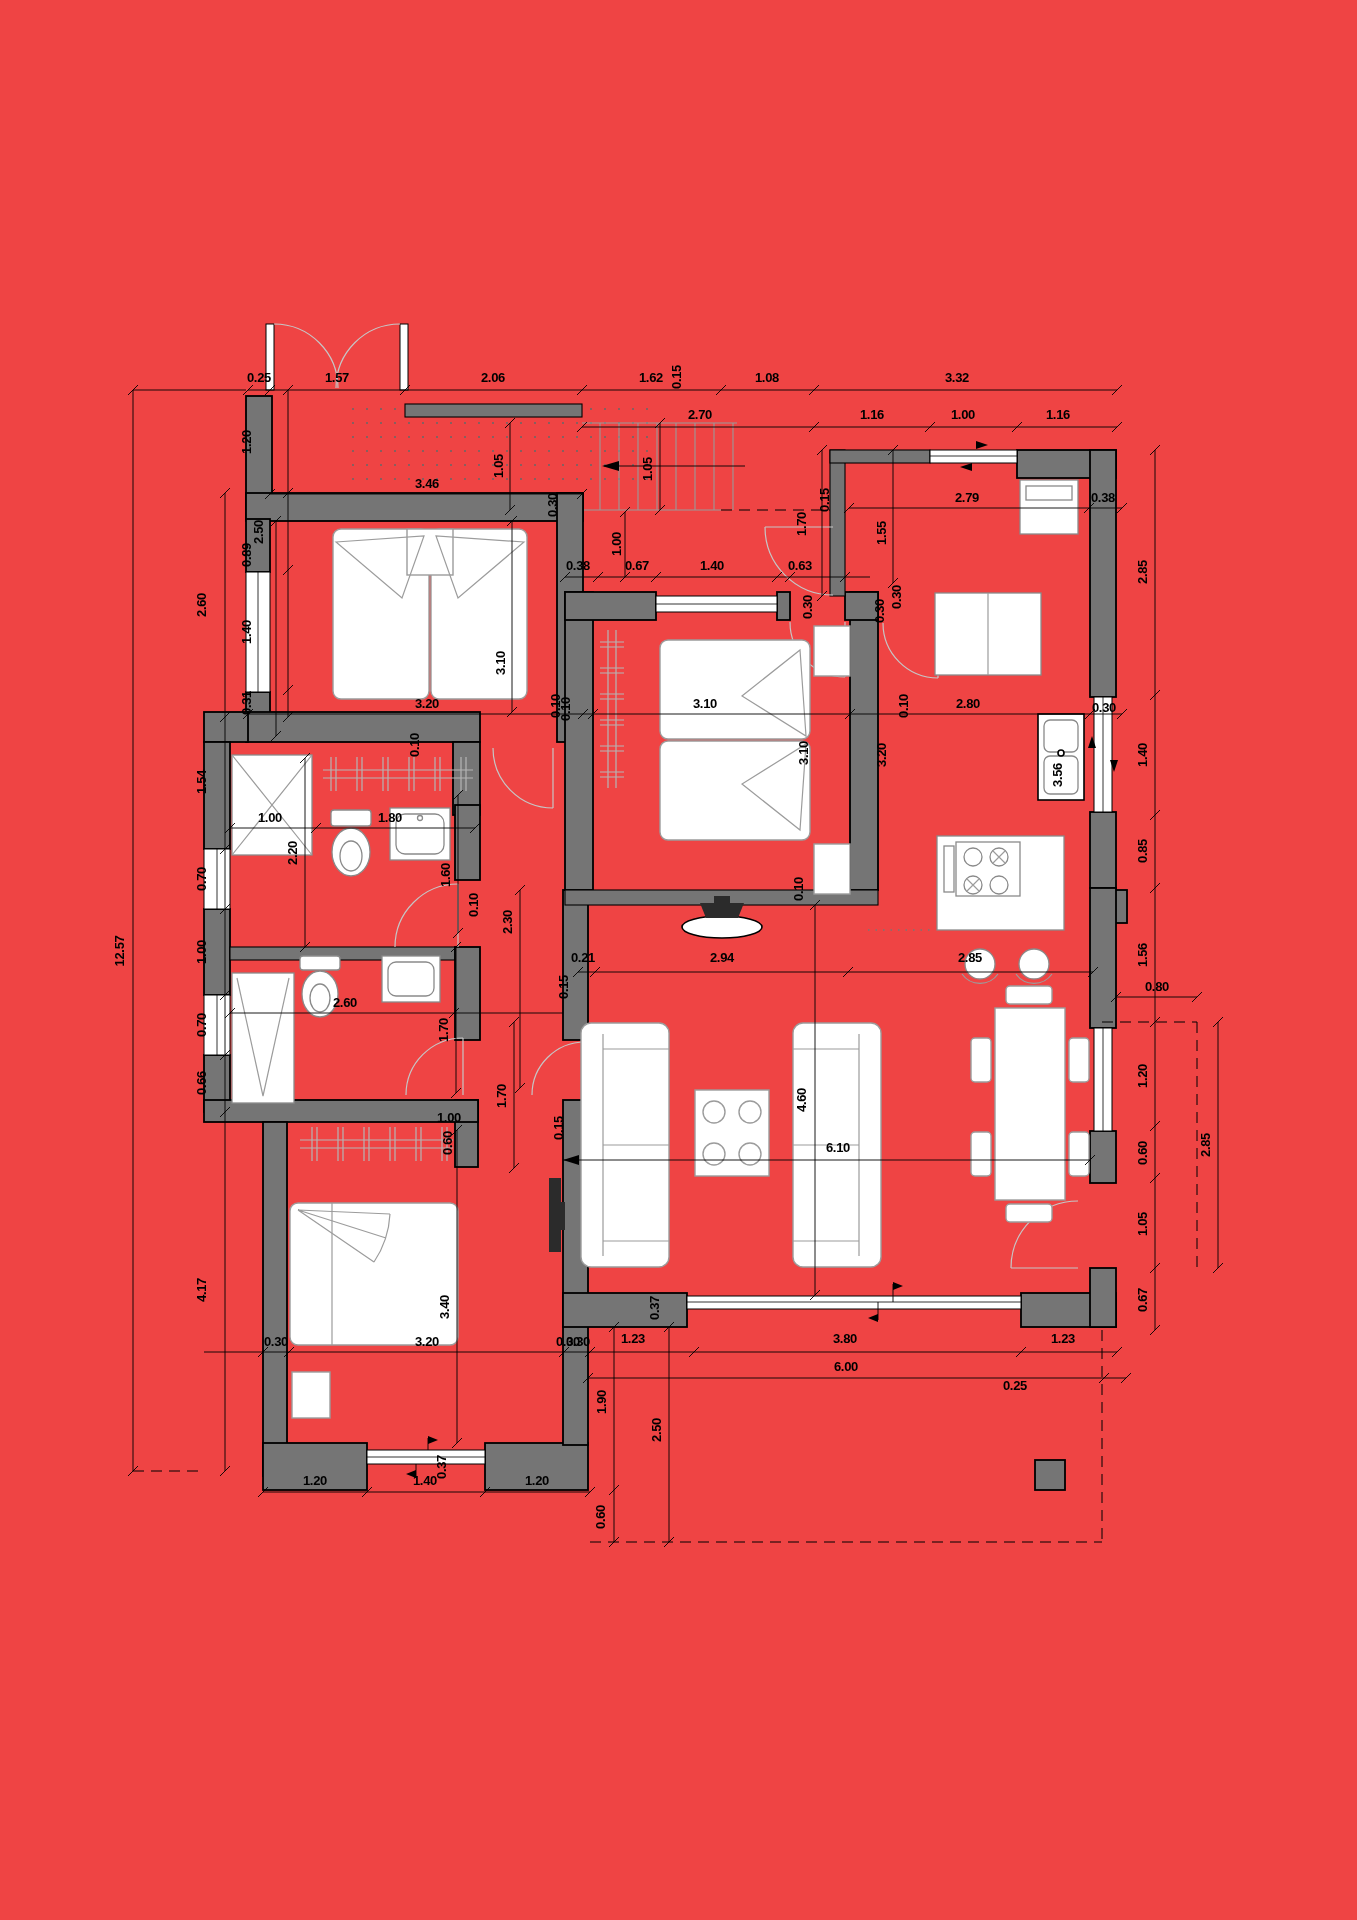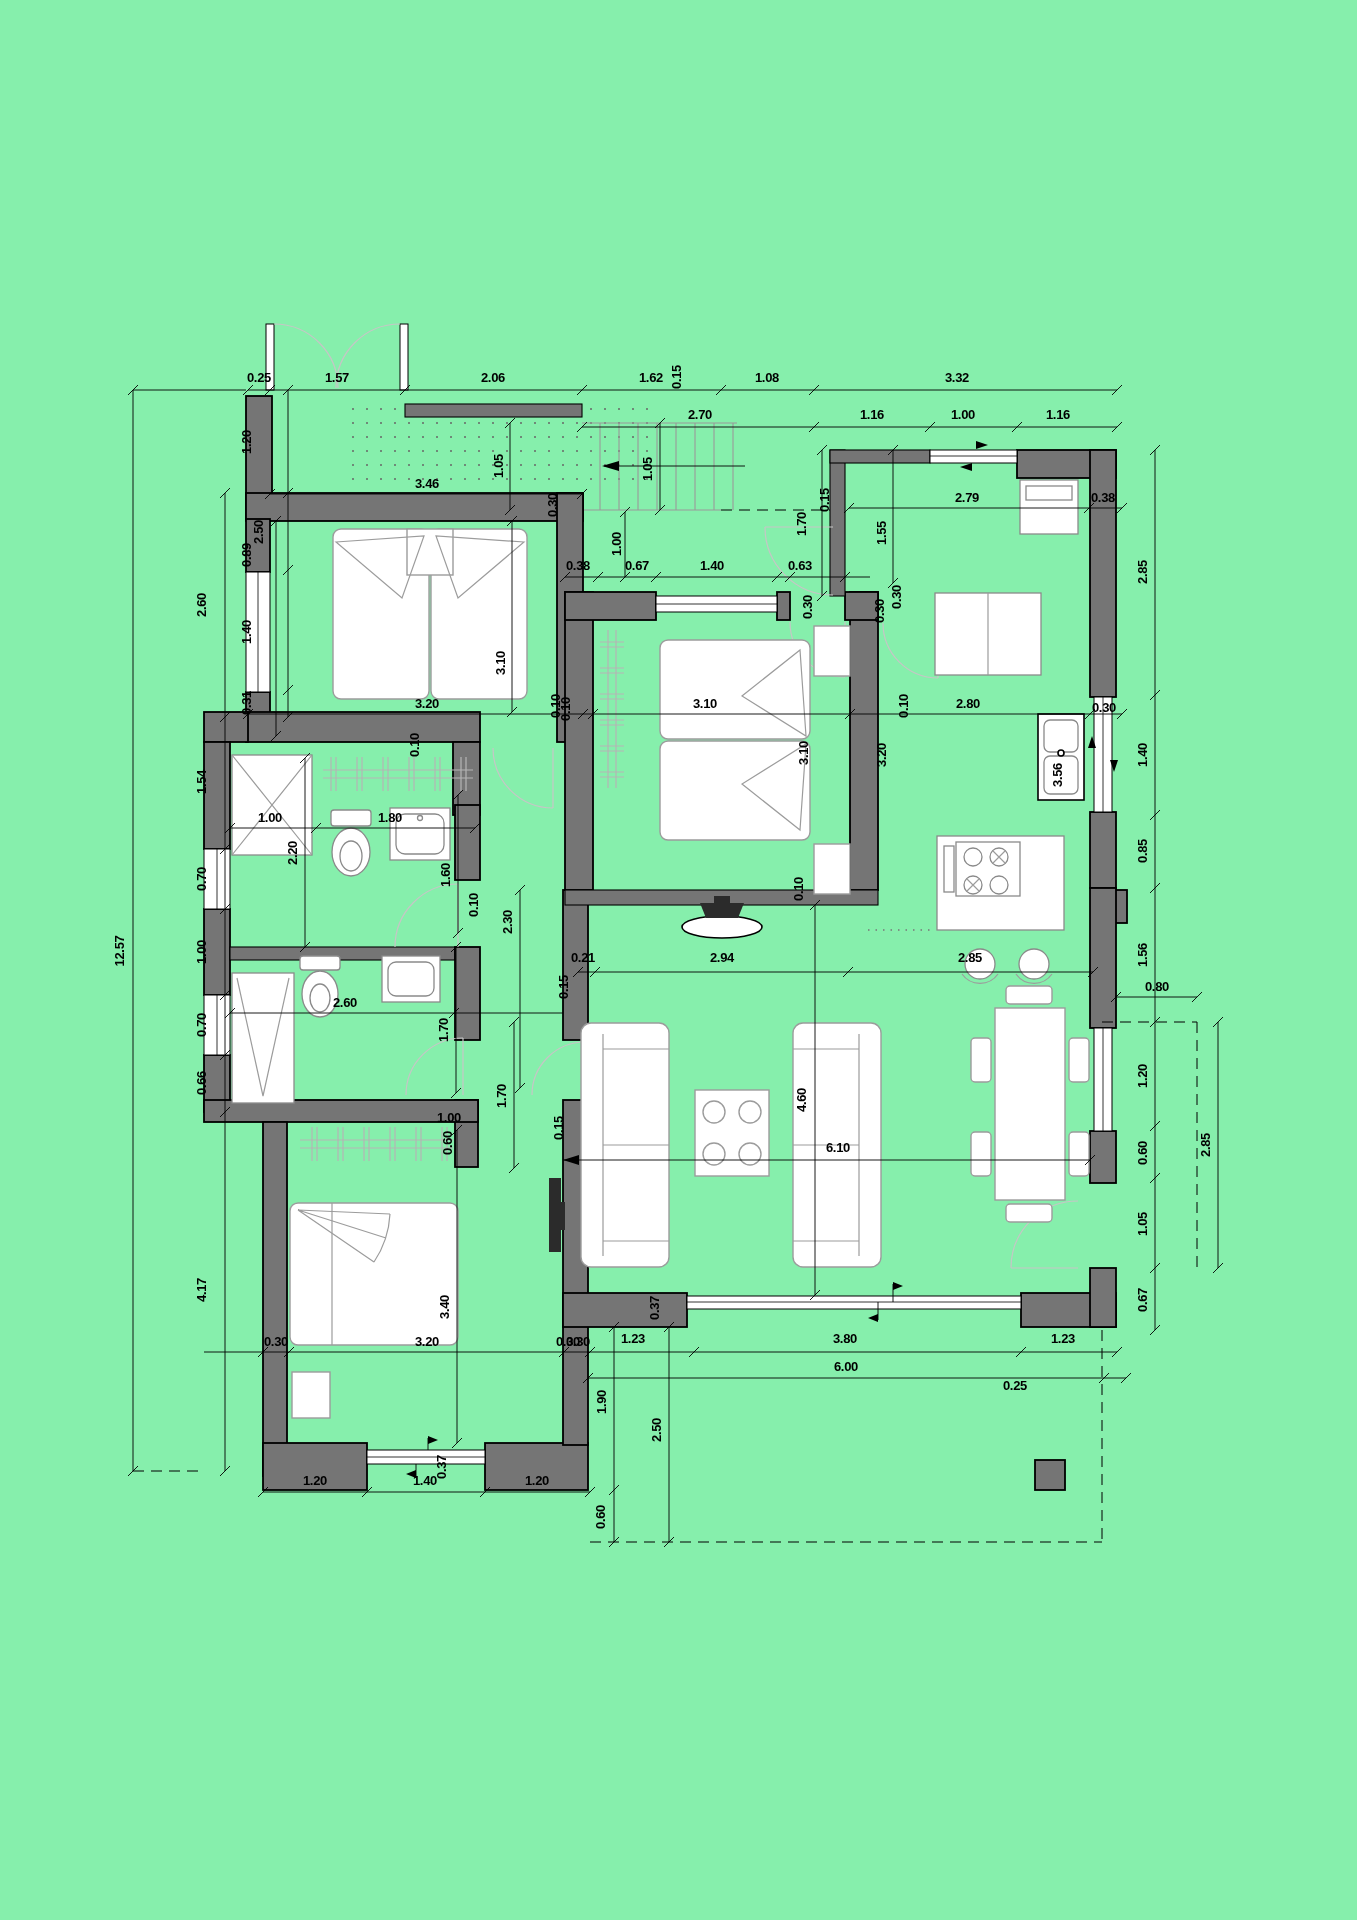--- a/index.html
+++ b/index.html
@@ -21,21 +21,21 @@
   .dash{fill:none;stroke:#000;stroke-width:1;stroke-dasharray:11 7;}
   .dotline{fill:none;stroke:#777;stroke-width:1.5;stroke-dasharray:1.5 6;}
   .stair{stroke:#9a9a9a;stroke-width:1.1;fill:none;}
   .rail{stroke:#b5b5b5;stroke-width:1.2;fill:none;}
   .dim-label{font-family:"Liberation Sans",sans-serif;font-size:13px;font-weight:700;
              fill:#000;text-anchor:middle;letter-spacing:-0.3px;}
 </style>
 </head>
 <body>
 
-<div class="page" style="--wall: #757575; background: #86efac;">
+<div class="page" style="--wall: #757575; background: #ef4444;">
 <svg id="plan-svg" width="1357" height="1920" viewBox="0 0 1357 1920" xmlns="http://www.w3.org/2000/svg">
 
   <defs>
     <pattern id="dots" width="14" height="14" patternUnits="userSpaceOnUse">
       <circle cx="3" cy="3" r="1" fill="#666"></circle>
     </pattern>
   </defs>
 
   <g>
     <rect x="352" y="400" width="298" height="88" fill="url(#dots)" stroke="none"></rect>

